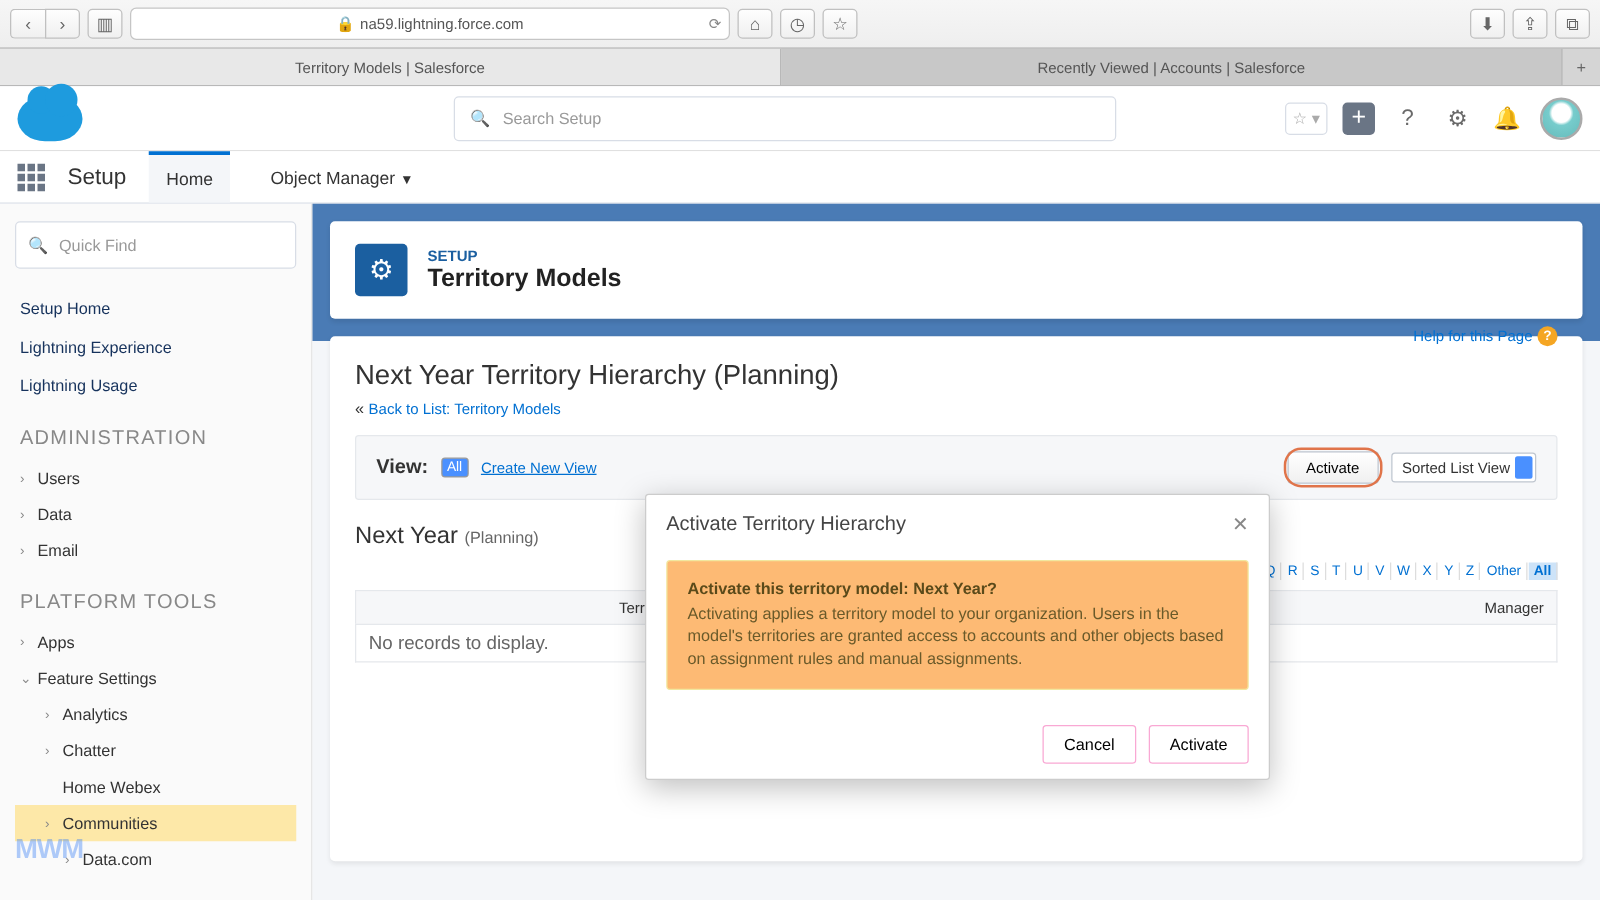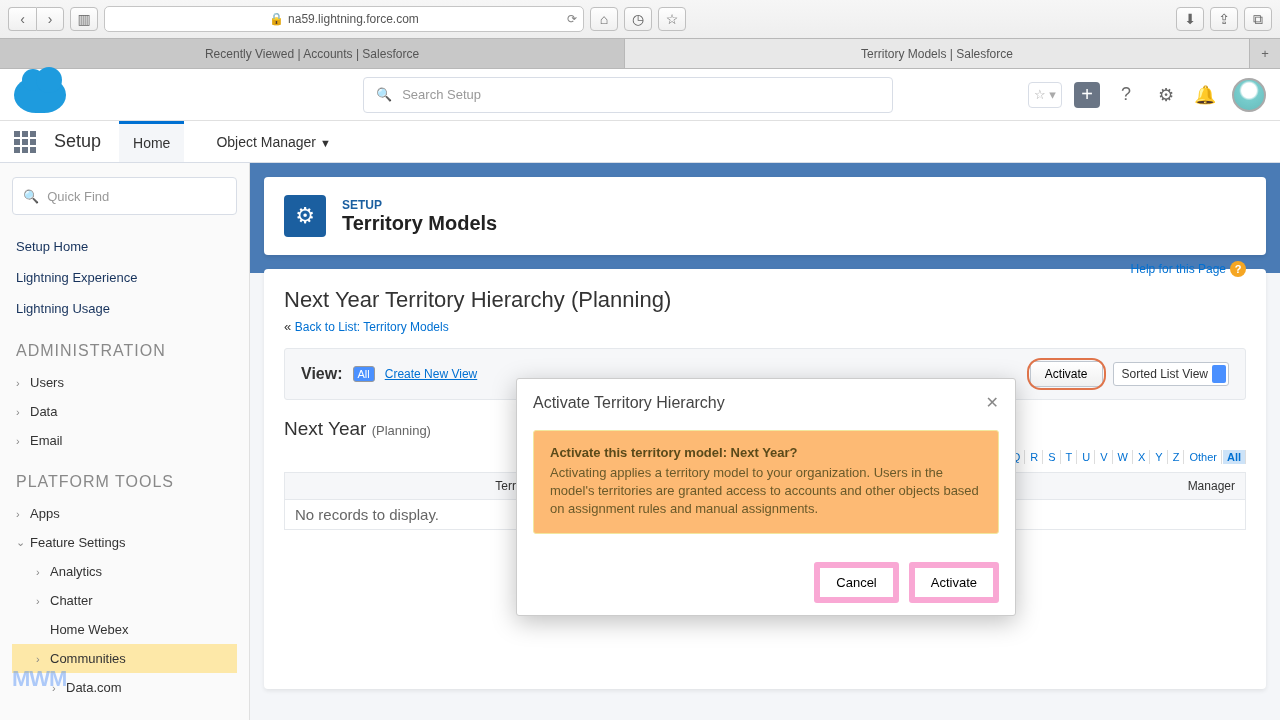--- a/index.html
+++ b/index.html
@@ -87,30 +87,30 @@
 .alpha-row { display:flex; gap:1px; justify-content:flex-end; margin-top:10px; font-size:11px;}
 .alpha-row span { padding: 1px 4px; color:#0070d2; border-right:1px solid #ddd;cursor:pointer;}
 .alpha-row span.sel { background:#cde3f8; font-weight:bold;}
 
 .data-table { border: 1px solid #e5e8ec; margin-top: 8px; width: 100%; border-collapse: collapse;}
 .data-table th { background: #f6f7f9; border-bottom: 1px solid #e5e8ec; text-align: right; padding: 6px 10px; font-size: 12px; font-weight: normal; color:#333;}
 .data-table td { padding: 6px 10px; font-size: 15px; color: #666;}
 .sort-arr { font-size: 10px; color:#888;}
 
 
-.modal { position: absolute; left: 516px; top: 378px; width: 500px; background: #fff; border: 1px solid #ccc; border-radius: 3px; box-shadow: 0 6px 24px rgba(0,0,0,0.25); z-index: 50;}
+.modal { position: absolute; left: 516px; top: 395px; width: 500px; background: #fff; border: 1px solid #ccc; border-radius: 3px; box-shadow: 0 6px 24px rgba(0,0,0,0.25); z-index: 50;}
 .modal-head { padding: 14px 16px; display:flex; align-items:center;}
 .modal-head h3 { font-size: 16px; font-weight: 400; color: #444;}
 .modal-head .close { margin-left: auto; color: #888; cursor:pointer; font-size: 16px;}
 .modal-body { padding: 4px 16px 16px;}
 .warn-box { background: #fdba74; border: 1px solid #f2e79e; border-radius: 3px; padding: 14px 16px;}
 .warn-box .wt { font-weight: bold; color: #5a4a1a; margin-bottom: 4px; font-size:13px;}
 .warn-box .wb { color: #6a5a2a; font-size: 13px; line-height: 1.4;}
 .modal-foot { padding: 12px 16px; display: flex; justify-content: flex-end; gap: 10px;}
-.m-btn { border: 6px solid #f9a8d4; border-radius: 3px; padding: 7px 16px; background: #fff; font-size: 13px; cursor:pointer;}
+.m-btn { border: 1px solid #f9a8d4; border-radius: 3px; padding: 7px 16px; background: #fff; font-size: 13px; cursor:pointer;}
 </style>
 </head>
 <body>
 
 <div class="browser-chrome">
   <div class="browser-toolbar">
     <div class="nav-group">
       <div class="btn-square">‹</div>
       <div class="btn-square">›</div>
     </div>
@@ -122,25 +122,25 @@
     </div>
     <div class="btn-square">⌂</div>
     <div class="btn-square">◷</div>
     <div class="btn-square">☆</div>
     <div style="flex:1"></div>
     <div class="btn-square">⬇</div>
     <div class="btn-square">⇪</div>
     <div class="btn-square">⧉</div>
   </div>
   <div class="browser-tabs">
+    <div class="btab active">
+        <span>Territory Models | Salesforce</span>
+      </div>
     <div class="btab">
         <span>Recently Viewed | Accounts | Salesforce</span>
-      </div>
-    <div class="btab active">
-        <span>Territory Models | Salesforce</span>
       </div>
     <div class="new-tab">+</div>
   </div>
 </div>
 
 <div class="app">
   <div class="app-header">
     <div class="cloud-logo"></div>
     <div class="search-box">
       <span class="sicon">🔍</span>

